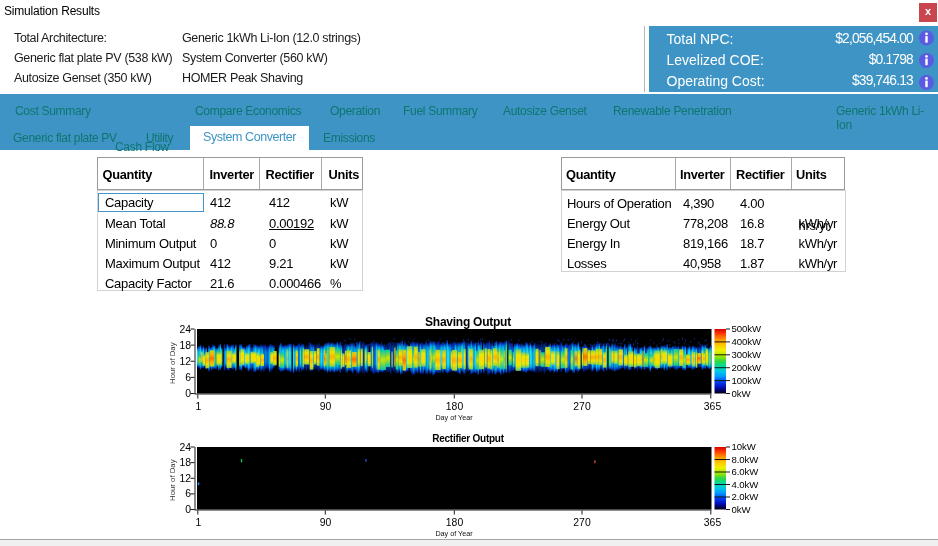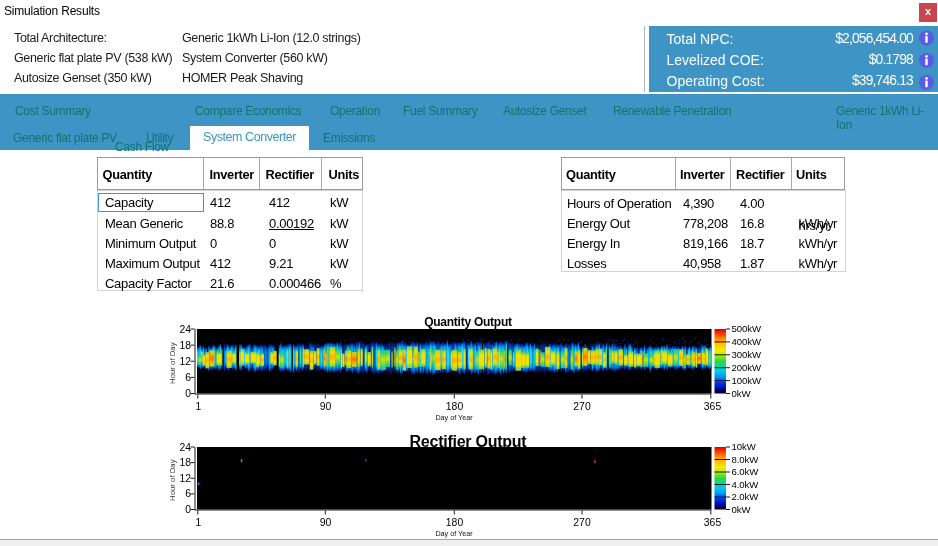--- a/index.html
+++ b/index.html
@@ -73,26 +73,26 @@
 <div class="abs" style="left:203px;top:158px;width:1px;height:31px;background:#a8a8a8;"></div>
 <div class="abs" style="left:259px;top:158px;width:1px;height:31px;background:#a8a8a8;"></div>
 <div class="abs" style="left:321px;top:158px;width:1px;height:31px;background:#a8a8a8;"></div>
 <div class="abs th" style="left:102.5px;top:167px;">Quantity</div>
 <div class="abs th" style="left:209.5px;top:167px;">Inverter</div>
 <div class="abs th" style="left:265.5px;top:167px;">Rectifier</div>
 <div class="abs th" style="left:328.5px;top:167px;">Units</div>
 <div class="abs" style="left:97px;top:190px;width:266px;height:101px;border:1px solid #d2d2d2;box-sizing:border-box;background:#fff;"></div>
 <div class="abs" style="left:98px;top:193px;width:106px;height:19px;border:1px solid #4495c8;box-sizing:border-box;"></div>
 <div class="abs td" style="left:105px;top:195px;">Capacity</div>
-<div class="abs td" style="left:105px;top:215.5px;">Mean Generic</div>
+<div class="abs td" style="left:105px;top:215.5px;">Mean Total</div>
 <div class="abs td" style="left:105px;top:235.5px;">Minimum Output</div>
 <div class="abs td" style="left:105px;top:255.5px;">Maximum Output</div>
 <div class="abs td" style="left:105px;top:275.5px;">Capacity Factor</div>
 <div class="abs td" style="left:210px;top:195px;">412</div>
-<div class="abs td" style="left:210px;top:215.5px;">88.8</div>
+<div class="abs td" style="left:210px;top:215.5px;font-style:italic;">88.8</div>
 <div class="abs td" style="left:210px;top:235.5px;">0</div>
 <div class="abs td" style="left:210px;top:255.5px;">412</div>
 <div class="abs td" style="left:210px;top:275.5px;">21.6</div>
 <div class="abs td" style="left:269px;top:195px;">412</div>
 <div class="abs td" style="left:269px;top:215.5px;text-decoration:underline;">0.00192</div>
 <div class="abs td" style="left:269px;top:235.5px;">0</div>
 <div class="abs td" style="left:269px;top:255.5px;">9.21</div>
 <div class="abs td" style="left:269px;top:275.5px;">0.000466</div>
 <div class="abs td" style="left:330px;top:195px;">kW</div>
 <div class="abs td" style="left:330px;top:215.5px;">kW</div>
@@ -119,22 +119,22 @@
 <div class="abs td" style="left:683px;top:256px;">40,958</div>
 <div class="abs td" style="left:740px;top:196px;">4.00</div>
 <div class="abs td" style="left:740px;top:216px;">16.8</div>
 <div class="abs td" style="left:740px;top:236px;">18.7</div>
 <div class="abs td" style="left:740px;top:256px;">1.87</div>
 <div class="abs td" style="left:798.5px;top:196px;margin-top:22px;">hrs/yr</div>
 <div class="abs td" style="left:798.5px;top:216px;">kWh/yr</div>
 <div class="abs td" style="left:798.5px;top:236px;">kWh/yr</div>
 <div class="abs td" style="left:798.5px;top:256px;">kWh/yr</div>
 
-<div class="abs" style="left:298px;top:315px;width:340px;font-size:12px;font-weight:bold;letter-spacing:-0.25px;text-align:center;color:#000;">Quantity Output</div>
-<div class="abs" style="left:298px;top:433px;width:340px;font-size:16px;font-weight:bold;letter-spacing:-0.25px;text-align:center;color:#000;">Rectifier Output</div>
+<div class="abs" style="left:298px;top:315px;width:340px;font-size:12px;font-weight:bold;letter-spacing:-0.25px;text-align:center;color:#000;">Shaving Output</div>
+<div class="abs" style="left:298px;top:433px;width:340px;font-size:10px;font-weight:bold;letter-spacing:-0.25px;text-align:center;color:#000;">Rectifier Output</div>
 
 <svg class="abs" style="left:0;top:0;" width="938" height="546">
     <defs>
       <linearGradient id="cS" x1="0" y1="0" x2="0" y2="1">
         <stop offset="0%" stop-color="#001058"></stop>
         <stop offset="6%" stop-color="#0048d8"></stop>
         <stop offset="16%" stop-color="#00b0f8"></stop>
         <stop offset="30%" stop-color="#20d8f8"></stop>
         <stop offset="50%" stop-color="#20d8f8"></stop>
         <stop offset="70%" stop-color="#20d8f8"></stop>

